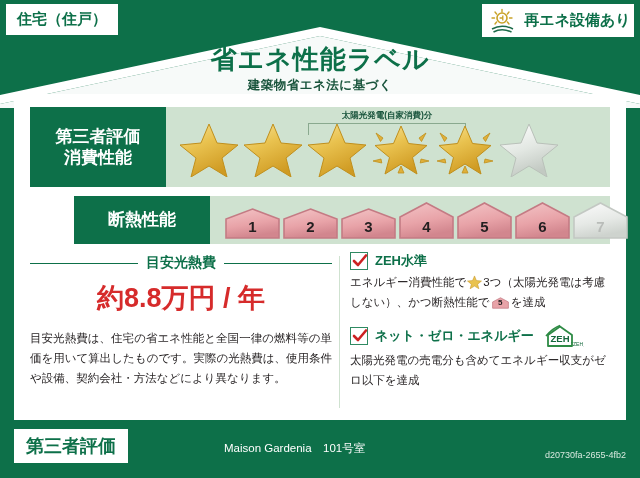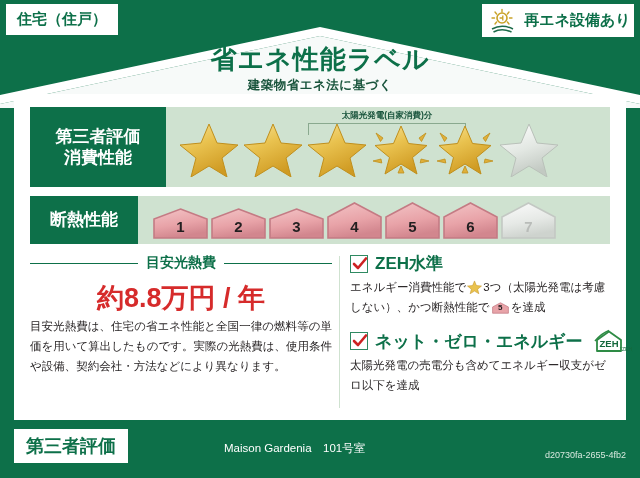--- a/index.html
+++ b/index.html
@@ -50,21 +50,21 @@
   .perf-row { position:absolute; left:16px; display:flex; align-items:stretch; }
   #energy-row { top:13px; width:580px; height:80px; }
   #insul-row  { top:102px; width:580px; height:48px; }
 
   .perf-label {
     background:#0d7049; color:#ffffff; font-weight:bold;
     display:flex; flex-direction:column; align-items:center; justify-content:center;
     line-height:1.25; flex:0 0 auto;
   }
   #energy-label { width:136px; font-size:17px; }
-  #insul-label  { width:108px; font-size:17px; }
+  #insul-label  { width:136px; font-size:17px;margin-left:44px; }
 
   .perf-track {
     background:#cfe2d0; flex:1 1 auto; position:relative;
     display:flex; align-items:center;
   }
 
   
   #star-strip {
     display:flex; align-items:center; gap:2px;
     position:absolute; left:12px; top:50%; transform:translateY(-50%);
@@ -109,31 +109,31 @@
   #cost-heading {
     display:flex; align-items:center; gap:8px; margin-top:2px;
   }
   #cost-heading .rule { flex:1 1 auto; height:1px; background:#0d7049; }
   #cost-heading-text { font-size:14px; font-weight:bold; color:#0d7049; white-space:nowrap; }
   #cost-value {
     text-align:center; font-size:27px; font-weight:bold; color:#d62b2b;
     margin-top:8px; letter-spacing:0px;
   }
   #cost-note {
-    margin-top:0; font-size:11.5px; line-height:1.75; color:#231f20;
+    margin-top:12px; font-size:11.5px; line-height:1.75; color:#231f20;
     text-align:justify;
   }
 
   .cert-item { margin-bottom:4px; }
   .cert-head { display:flex; align-items:center; gap:7px; }
   .cert-check {
     width:18px; height:18px; background:#ffffff; border:1.5px solid #2f8a62;
     flex:0 0 auto; position:relative;
   }
-  .cert-title { font-size:17px; font-weight:bold; color:#0d7049; white-space:nowrap;text-align:right; }
+  .cert-title { font-size:13px; font-weight:bold; color:#0d7049; white-space:nowrap;text-align:right; }
   .cert-desc {
     font-size:11.5px; line-height:1.7; color:#231f20; margin-top:3px; margin-left:0px;
   }
   .inline-star { vertical-align:-3px; margin:0 1px; }
   .inline-house { vertical-align:-4px; margin:0 2px; }
   .zeh-logo { vertical-align:-7px; margin-left:3px; }
 
   
   #footer { position:absolute; left:0; bottom:0; width:640px; height:58px; }
   #bels-badge {

